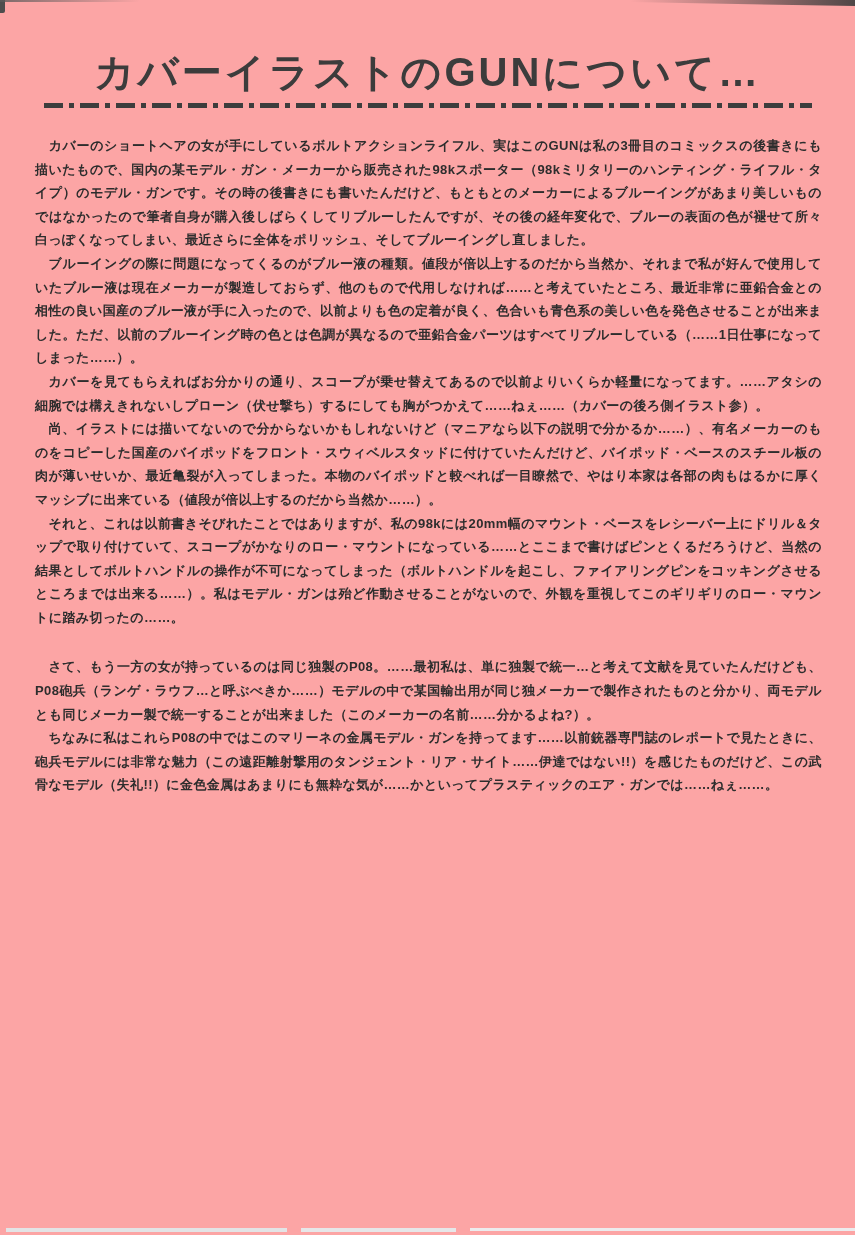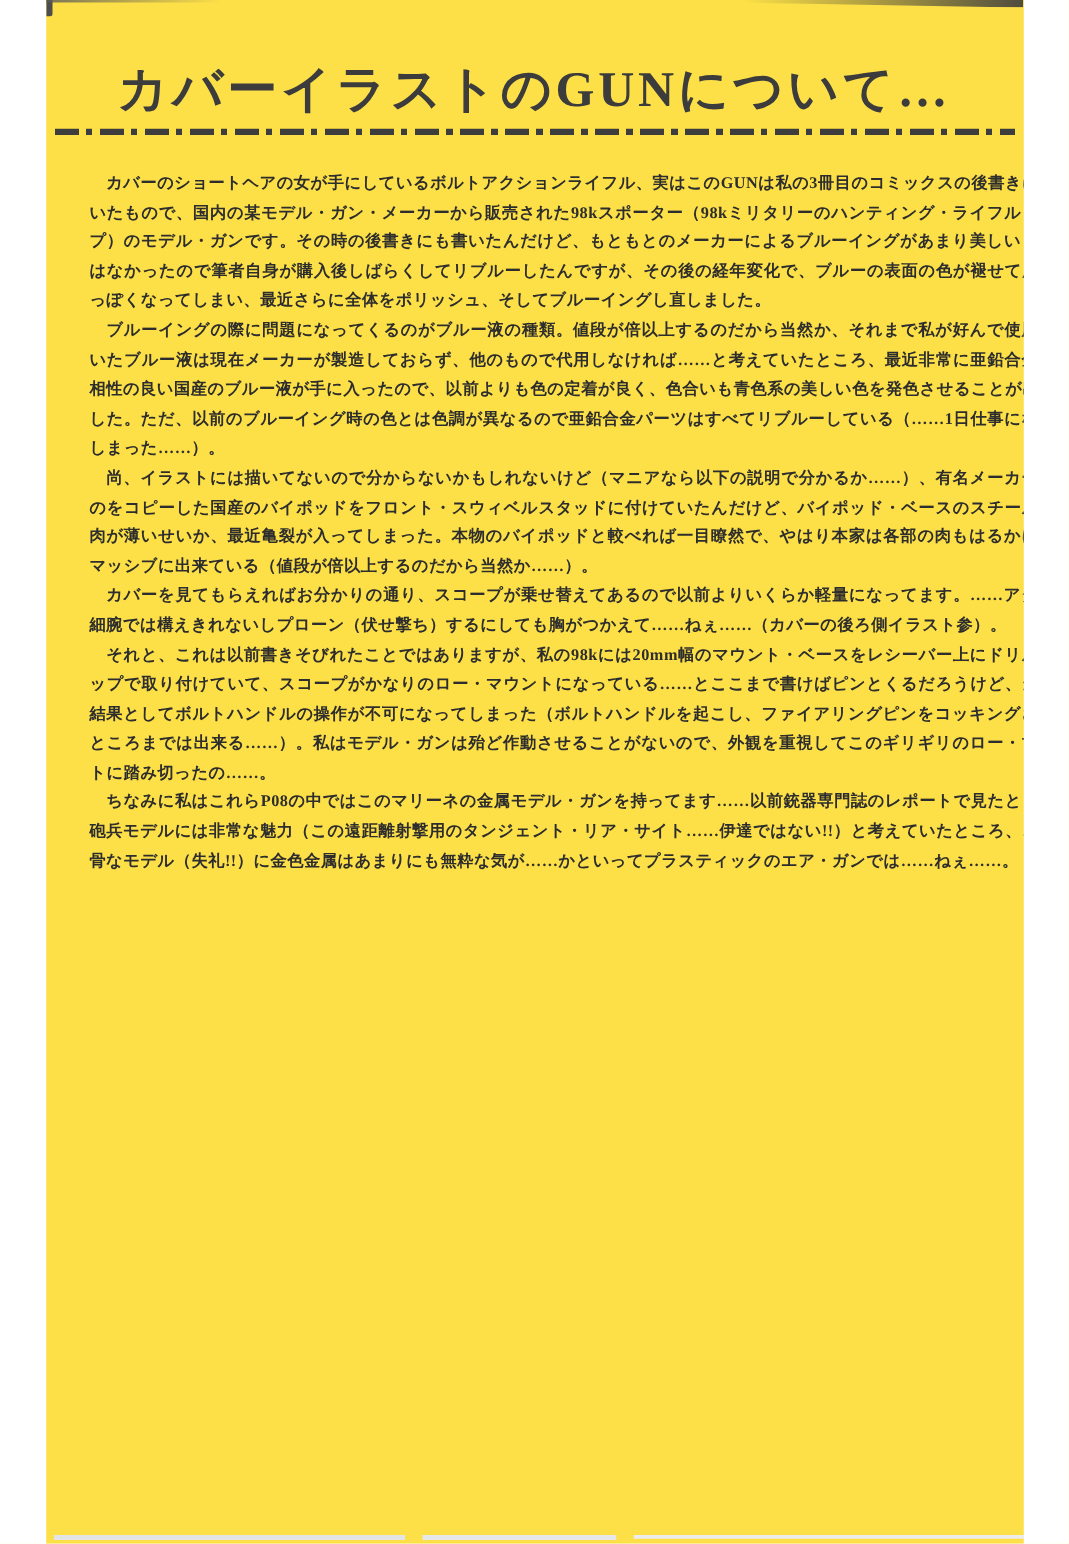--- a/index.html
+++ b/index.html
@@ -2,26 +2,26 @@
 <html lang="ja"><head>
 <meta charset="utf-8">
 <style>
   html, body {
     margin: 0;
     padding: 0;
     background: #ffffff;
   }
   .page {
     position: relative;
-    width: 782px;
+    width: 855px;
     height: 1235px;
     margin: 0 auto;
-    background: #fde047;
+    background: #fca5a5;
     overflow: hidden;
-    font-family: Liberation Serif, serif;
+    font-family: Liberation Sans, sans-serif;
   }
   
   .artifact-top-left-mark {
     position: absolute;
     left: 0; top: 0;
     width: 5px; height: 13px;
     background: #4d4d4d;
     border-radius: 0 0 2px 0;
   }
   .artifact-top-left-line {
@@ -107,24 +107,25 @@
   <div class="artifact-top-left-line"></div>
   <div class="artifact-top-right-wedge"></div>
 
   <h1 class="title">カバーイラストのGUNについて…</h1>
 
   <div class="rule"></div>
 
   <div class="body">
     <p>　カバーのショートヘアの女が手にしているボルトアクションライフル、実はこのGUNは私の3冊目のコミックスの後書きにも描いたもので、国内の某モデル・ガン・メーカーから販売された98kスポーター（98kミリタリーのハンティング・ライフル・タイプ）のモデル・ガンです。その時の後書きにも書いたんだけど、もともとのメーカーによるブルーイングがあまり美しいものではなかったので筆者自身が購入後しばらくしてリブルーしたんですが、その後の経年変化で、ブルーの表面の色が褪せて所々白っぽくなってしまい、最近さらに全体をポリッシュ、そしてブルーイングし直しました。</p>
     <p>　ブルーイングの際に問題になってくるのがブルー液の種類。値段が倍以上するのだから当然か、それまで私が好んで使用していたブルー液は現在メーカーが製造しておらず、他のもので代用しなければ……と考えていたところ、最近非常に亜鉛合金との相性の良い国産のブルー液が手に入ったので、以前よりも色の定着が良く、色合いも青色系の美しい色を発色させることが出来ました。ただ、以前のブルーイング時の色とは色調が異なるので亜鉛合金パーツはすべてリブルーしている（……1日仕事になってしまった……）。</p>
+    <p>　カバーを見てもらえればお分かりの通り、スコープが乗せ替えてあるので以前よりいくらか軽量になってます。……アタシの細腕では構えきれないしプローン（伏せ撃ち）するにしても胸がつかえて……ねぇ……（カバーの後ろ側イラスト参）。</p>
     <p>　尚、イラストには描いてないので分からないかもしれないけど（マニアなら以下の説明で分かるか……）、有名メーカーのものをコピーした国産のバイポッドをフロント・スウィベルスタッドに付けていたんだけど、バイポッド・ベースのスチール板の肉が薄いせいか、最近亀裂が入ってしまった。本物のバイポッドと較べれば一目瞭然で、やはり本家は各部の肉もはるかに厚くマッシブに出来ている（値段が倍以上するのだから当然か……）。</p>
-    <p>　カバーを見てもらえればお分かりの通り、スコープが乗せ替えてあるので以前よりいくらか軽量になってます。……アタシの細腕では構えきれないしプローン（伏せ撃ち）するにしても胸がつかえて……ねぇ……（カバーの後ろ側イラスト参）。</p>
     <p>　それと、これは以前書きそびれたことではありますが、私の98kには20mm幅のマウント・ベースをレシーバー上にドリル＆タップで取り付けていて、スコープがかなりのロー・マウントになっている……とここまで書けばピンとくるだろうけど、当然の結果としてボルトハンドルの操作が不可になってしまった（ボルトハンドルを起こし、ファイアリングピンをコッキングさせるところまでは出来る……）。私はモデル・ガンは殆ど作動させることがないので、外観を重視してこのギリギリのロー・マウントに踏み切ったの……。</p>
-    <p>　ちなみに私はこれらP08の中ではこのマリーネの金属モデル・ガンを持ってます……以前銃器専門誌のレポートで見たときに、砲兵モデルには非常な魅力（この遠距離射撃用のタンジェント・リア・サイト……伊達ではない!!）と考えていたところ、この武骨なモデル（失礼!!）に金色金属はあまりにも無粋な気が……かといってプラスティックのエア・ガンでは……ねぇ……。</p>
+    <p class="gap-one">　さて、もう一方の女が持っているのは同じ独製のP08。……最初私は、単に独製で統一…と考えて文献を見ていたんだけども、P08砲兵（ランゲ・ラウフ…と呼ぶべきか……）モデルの中で某国輸出用が同じ独メーカーで製作されたものと分かり、両モデルとも同じメーカー製で統一することが出来ました（このメーカーの名前……分かるよね?）。</p>
+    <p>　ちなみに私はこれらP08の中ではこのマリーネの金属モデル・ガンを持ってます……以前銃器専門誌のレポートで見たときに、砲兵モデルには非常な魅力（この遠距離射撃用のタンジェント・リア・サイト……伊達ではない!!）を感じたものだけど、この武骨なモデル（失礼!!）に金色金属はあまりにも無粋な気が……かといってプラスティックのエア・ガンでは……ねぇ……。</p>
 
   </div>
 
   <div class="artifact-bottom-seg1"></div>
   <div class="artifact-bottom-seg2"></div>
   <div class="artifact-bottom-seg3"></div>
 
 </div>
 
 </body></html>

